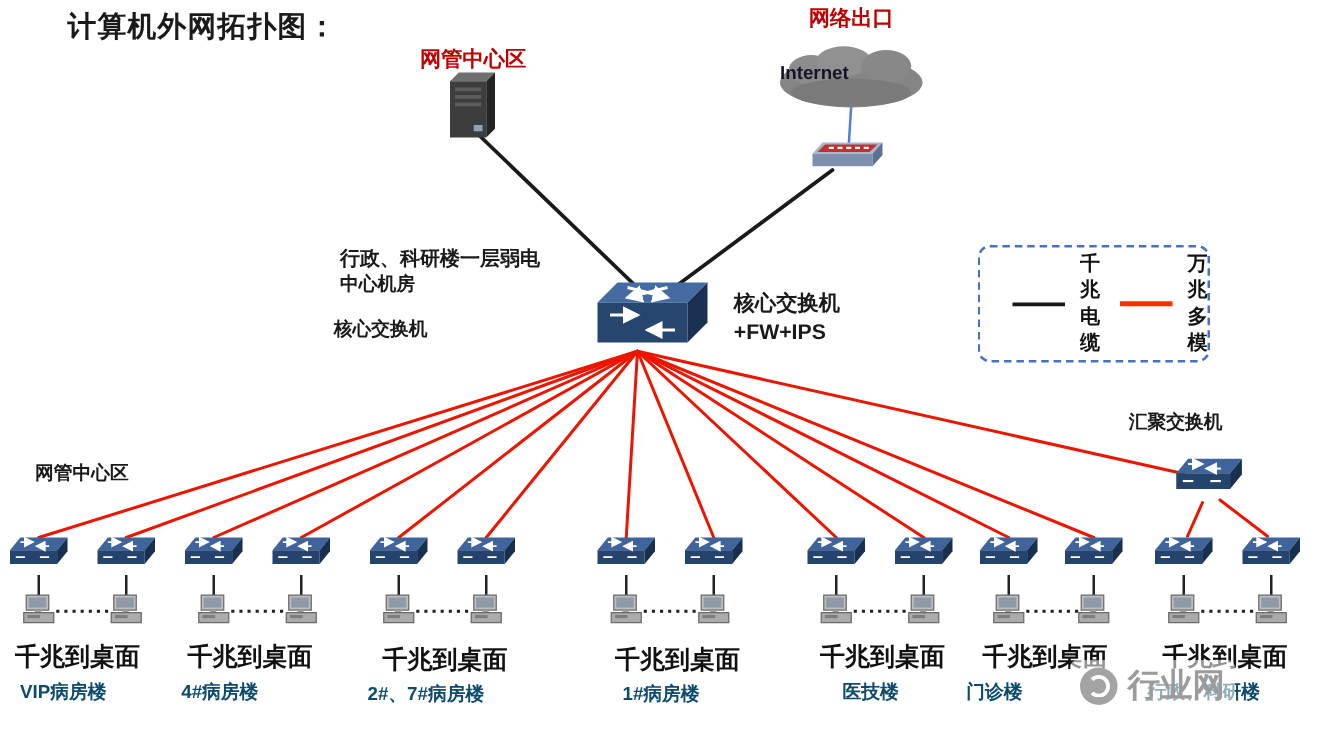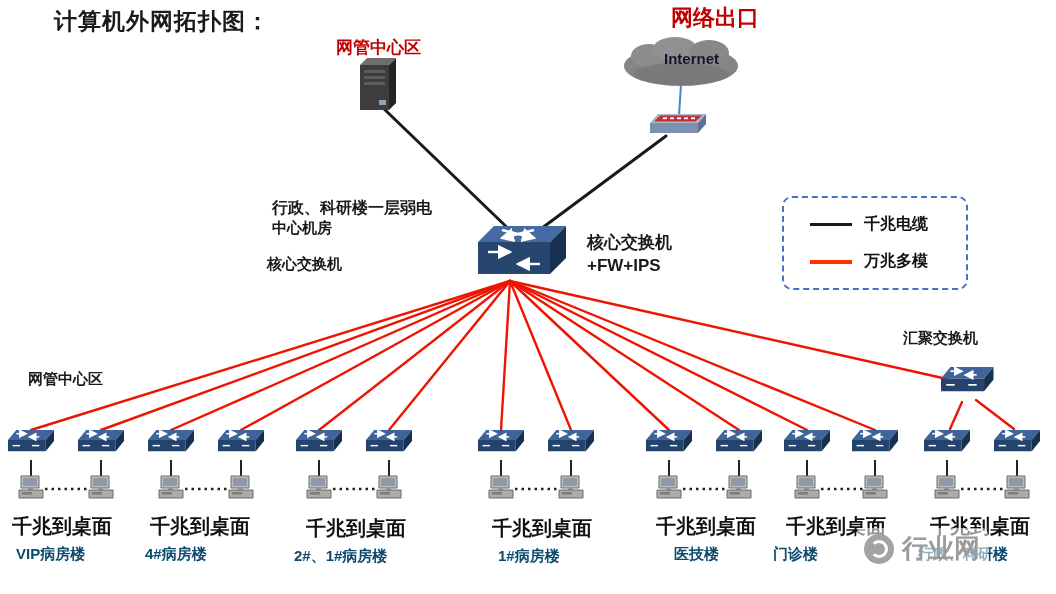--- a/index.html
+++ b/index.html
@@ -5,34 +5,34 @@
   *{box-sizing:border-box}
   html,body{margin:0;padding:0;background:#ffffff}
   body{font-family:"Liberation Sans","DejaVu Sans",sans-serif}
   .stage{position:relative;width:1056px;height:594px;background:#fff;overflow:hidden}
   svg.layer{position:absolute;left:0;top:0;width:1056px;height:594px}
 
   .lbl{position:absolute;white-space:nowrap;font-weight:700;color:#1a1a1a;line-height:1.2}
   .lbl.red{color:#c00000}
   .title{left:54px;top:8px;font-size:23px;letter-spacing:1px}
   .mgmt{left:336px;top:38px;font-size:17px}
-  .exit{left:671px;top:5px;font-size:22px}
-  .inet{left:645px;top:50px;width:74px;text-align:right;font-size:15px;color:#15152a}
+  .exit{left:647px;top:5px;font-size:17px}
+  .inet{left:624px;top:50px;width:74px;text-align:left;font-size:15px;color:#15152a}
   .room1{left:272px;top:198px;font-size:16px}
   .room2{left:272px;top:219px;font-size:15px}
   .room3{left:267px;top:255px;font-size:15px}
   .core1{left:587px;top:233px;font-size:17px}
   .core2{left:587px;top:256px;font-size:17px}
   .accesslbl{left:28px;top:370px;font-size:15px}
   .agglbl{left:903px;top:329px;font-size:15px}
   .desktop-label{font-size:20px;color:#111}
   .building-label{font-size:15px;color:#0c4a6e}
 
   .legend{position:absolute;left:782px;top:196px;width:186px;height:94px;
-    border:2px dashed #4472c4;border-radius:10px;display:flex;flex-direction:column;
+    border:2px dashed #4472c4;border-radius:10px;display:flex;flex-direction:row;
     justify-content:center;gap:16px;padding:10px 0 10px 26px}
   .legend-row{display:flex;align-items:center;gap:12px}
   .legend-swatch{width:42px;height:3px;flex:0 0 auto}
   .legend-swatch.thick{height:4px}
   .legend-label{font-size:16px;font-weight:700;color:#111}
 
   .watermark{position:absolute;left:856px;top:528px;display:flex;align-items:center;gap:8px;
     color:#9b9b9b;font-size:26px;font-weight:700;background:rgba(255,255,255,.55);
     padding:3px 8px;border-radius:6px}
   .wm-circle{width:30px;height:30px;border-radius:50%;background:#a3a3a3;position:relative;flex:0 0 auto}
@@ -222,21 +222,21 @@
     </div>
   </div>
 
   <div class="lbl desktop-label" style="left:12px;top:514px">千兆到桌面</div>
   <div class="lbl building-label" style="left:16px;top:545px">VIP病房楼</div>
 
   <div class="lbl desktop-label" style="left:150px;top:514px">千兆到桌面</div>
   <div class="lbl building-label" style="left:145px;top:545px">4#病房楼</div>
 
   <div class="lbl desktop-label" style="left:306px;top:516px">千兆到桌面</div>
-  <div class="lbl building-label" style="left:294px;top:547px">2#、1#病房楼</div>
+  <div class="lbl building-label" style="left:294px;top:547px">2#、7#病房楼</div>
 
   <div class="lbl desktop-label" style="left:492px;top:516px">千兆到桌面</div>
   <div class="lbl building-label" style="left:498px;top:547px">1#病房楼</div>
 
   <div class="lbl desktop-label" style="left:656px;top:514px">千兆到桌面</div>
   <div class="lbl building-label" style="left:674px;top:545px">医技楼</div>
 
   <div class="lbl desktop-label" style="left:786px;top:514px">千兆到桌面</div>
   <div class="lbl building-label" style="left:773px;top:545px">门诊楼</div>
 

